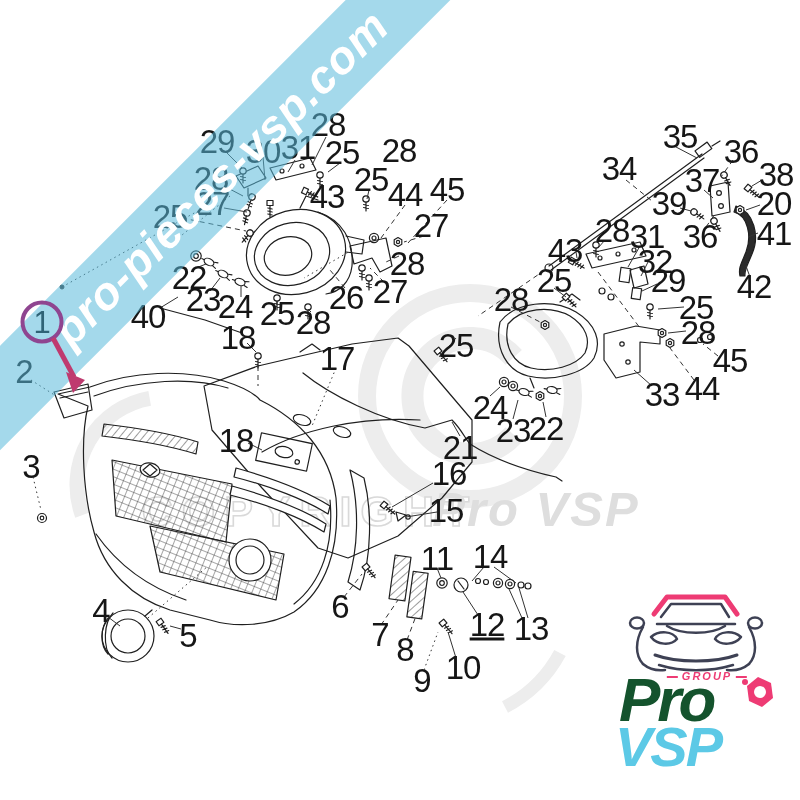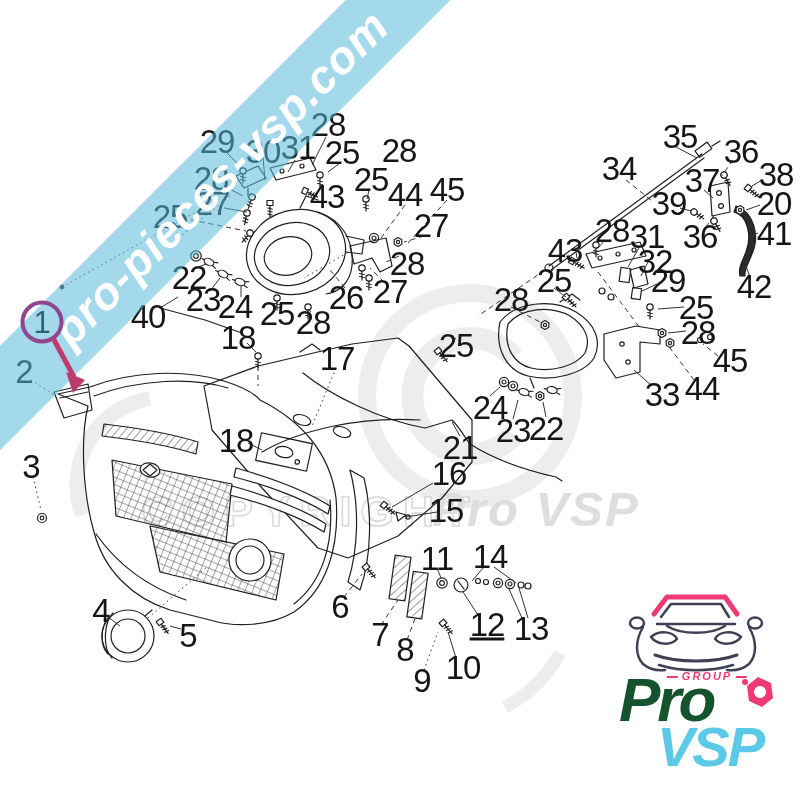--- a/index.html
+++ b/index.html
@@ -24,21 +24,21 @@
   
   #logo{position:absolute;left:607px;top:573px;width:188px;height:215px;z-index:7;}
   #logo-car{position:absolute;left:0;top:0;}
   #logo-group{position:absolute;left:100px;top:98px;transform:translateX(-50%);
               font:italic 700 11px/1 "Liberation Sans",sans-serif;letter-spacing:2px;
               display:flex;align-items:center;gap:4px;}
   #logo-group::before,#logo-group::after{content:"";display:block;width:11px;height:2px;}
   #logo-brand-top{position:absolute;left:12px;top:96px;
               font:italic 800 62px/1 "Liberation Sans",sans-serif;letter-spacing:-3px;}
   #logo-brand-bottom{position:absolute;left:8px;top:146px;
-              font:italic 800 56px/1 "Liberation Sans",sans-serif;letter-spacing:-2px;margin-left:42px;}
+              font:italic 800 56px/1 "Liberation Sans",sans-serif;letter-spacing:-2px;}
   #logo-hex{position:absolute;left:131px;top:100px;}
 </style>
 <style>#logo-group::before,#logo-group::after{background:#ee3b74;}</style></head>
 <body>
 
 <div id="page">
 
   <svg id="diagram-svg" width="800" height="800" viewBox="0 0 800 800">
     <defs>
       <pattern id="hx" width="6" height="6" patternUnits="userSpaceOnUse" patternTransform="rotate(40)">

